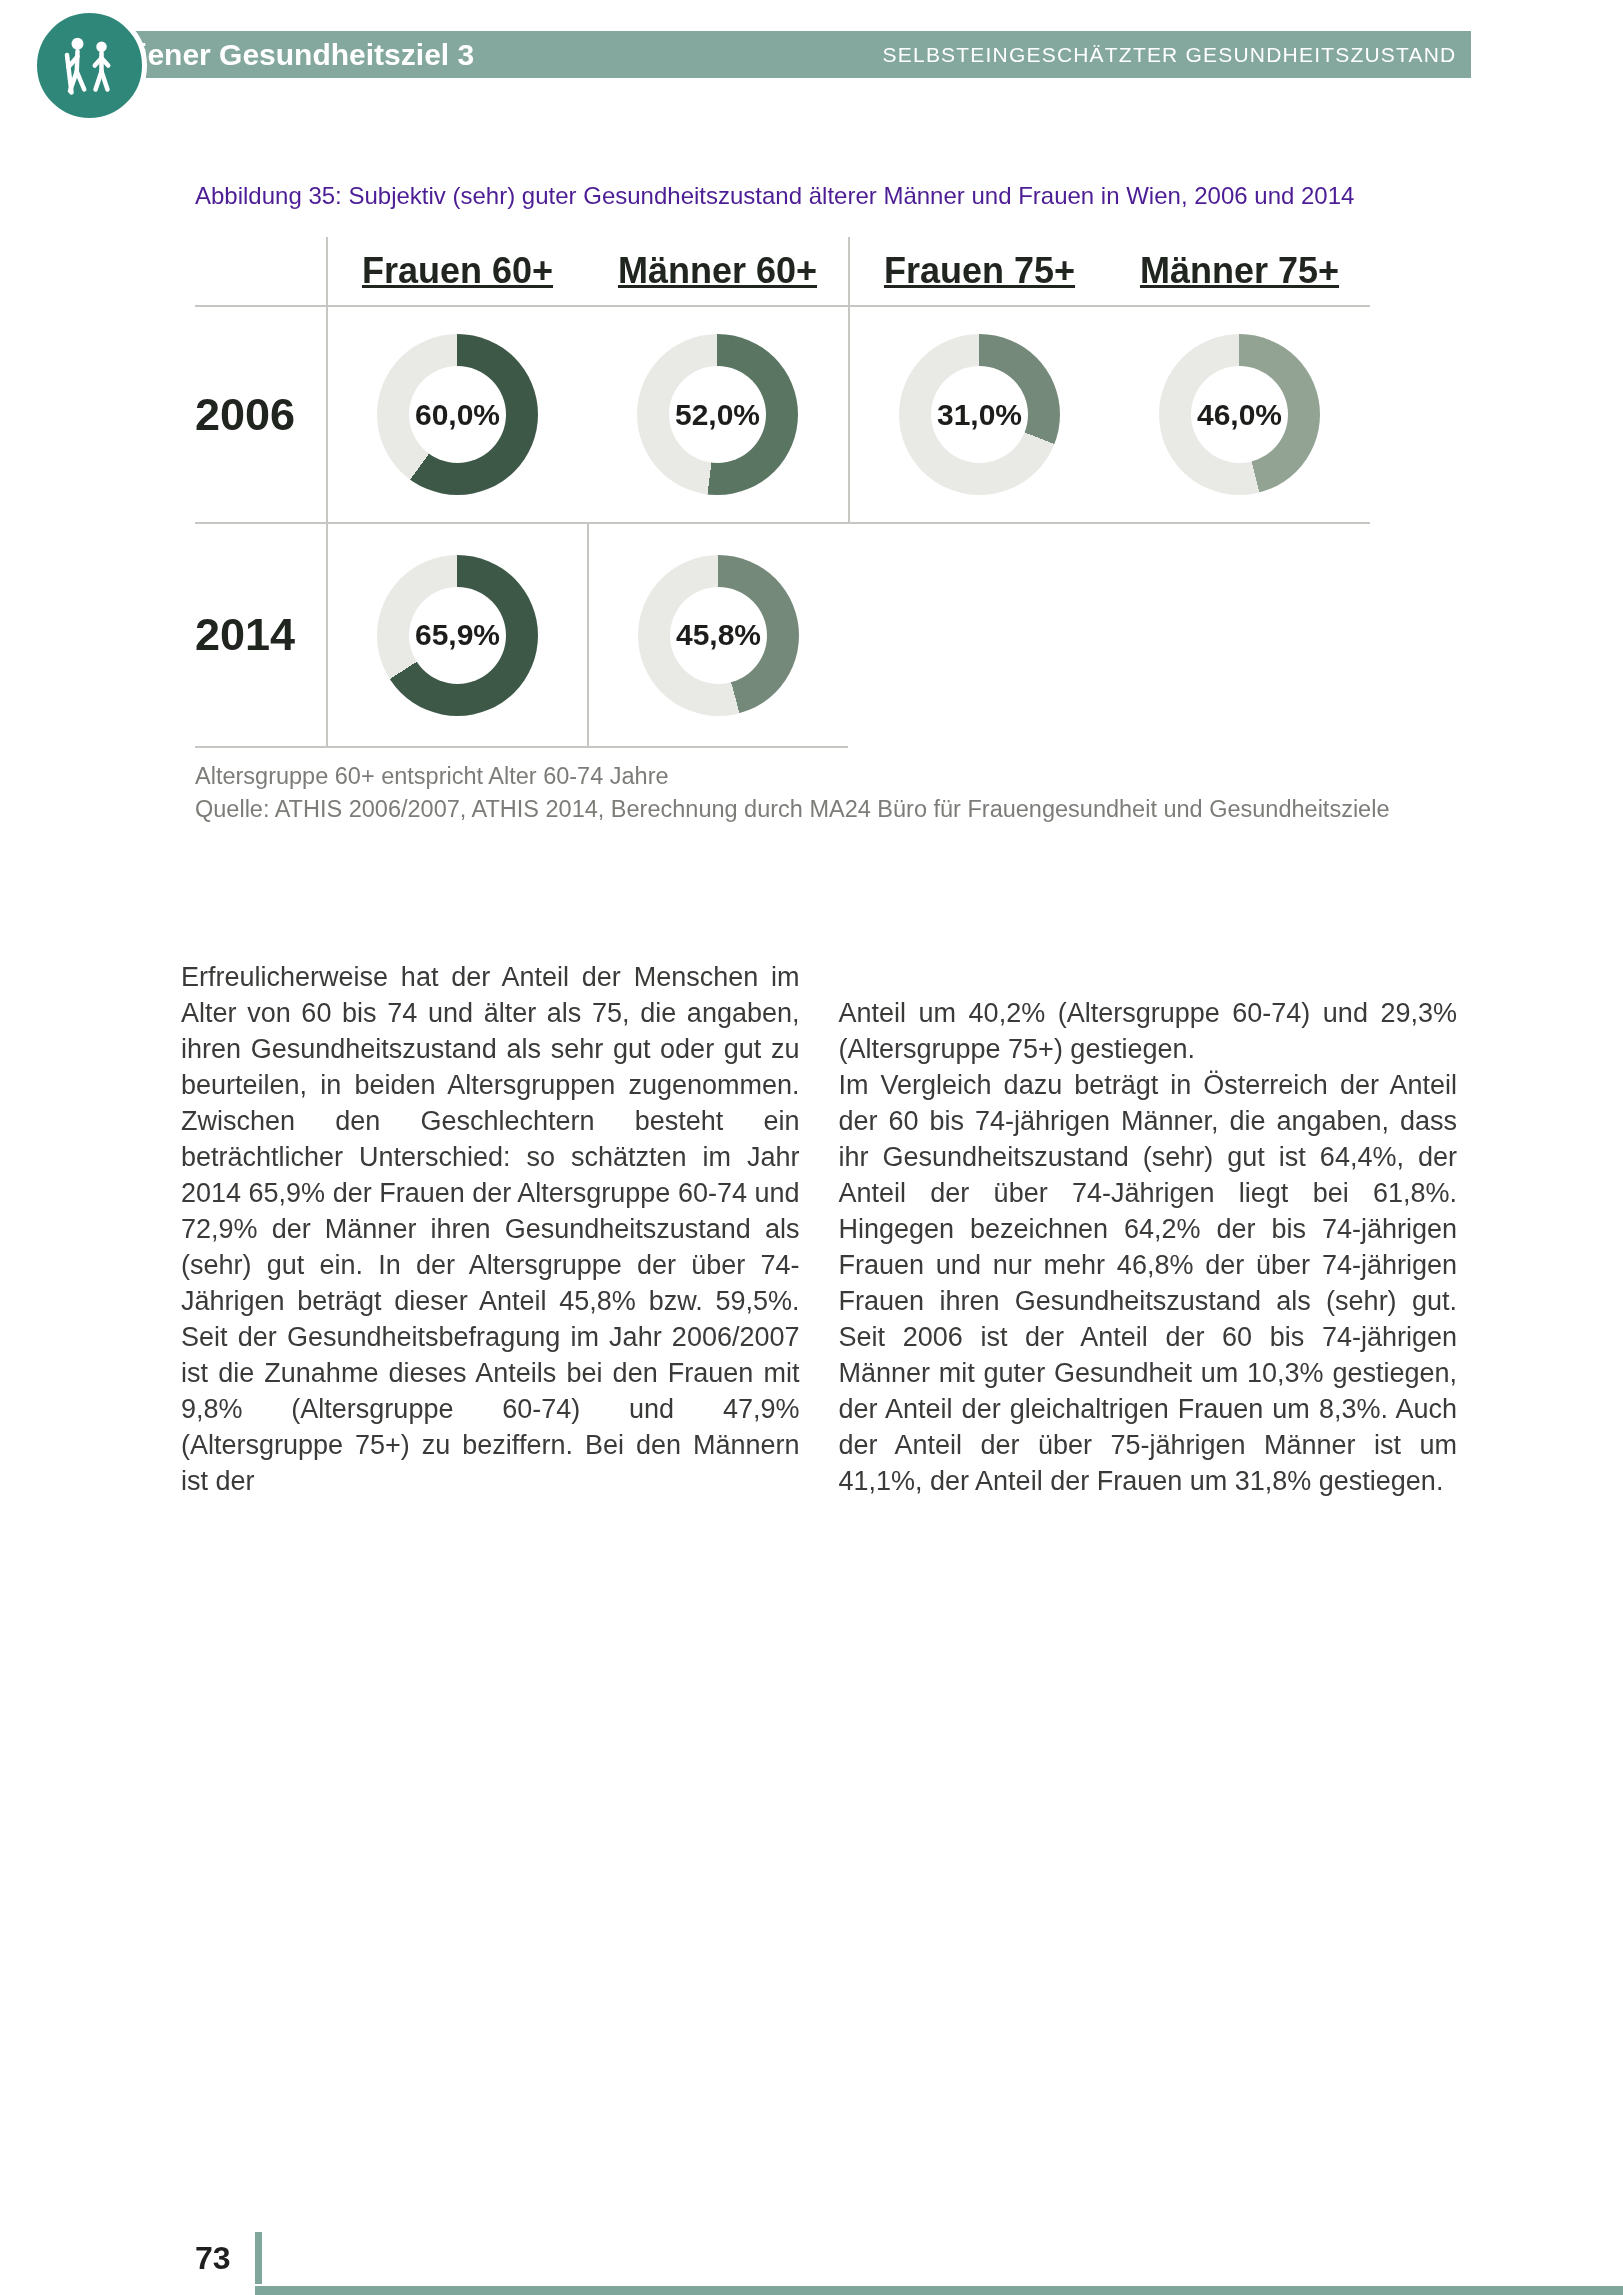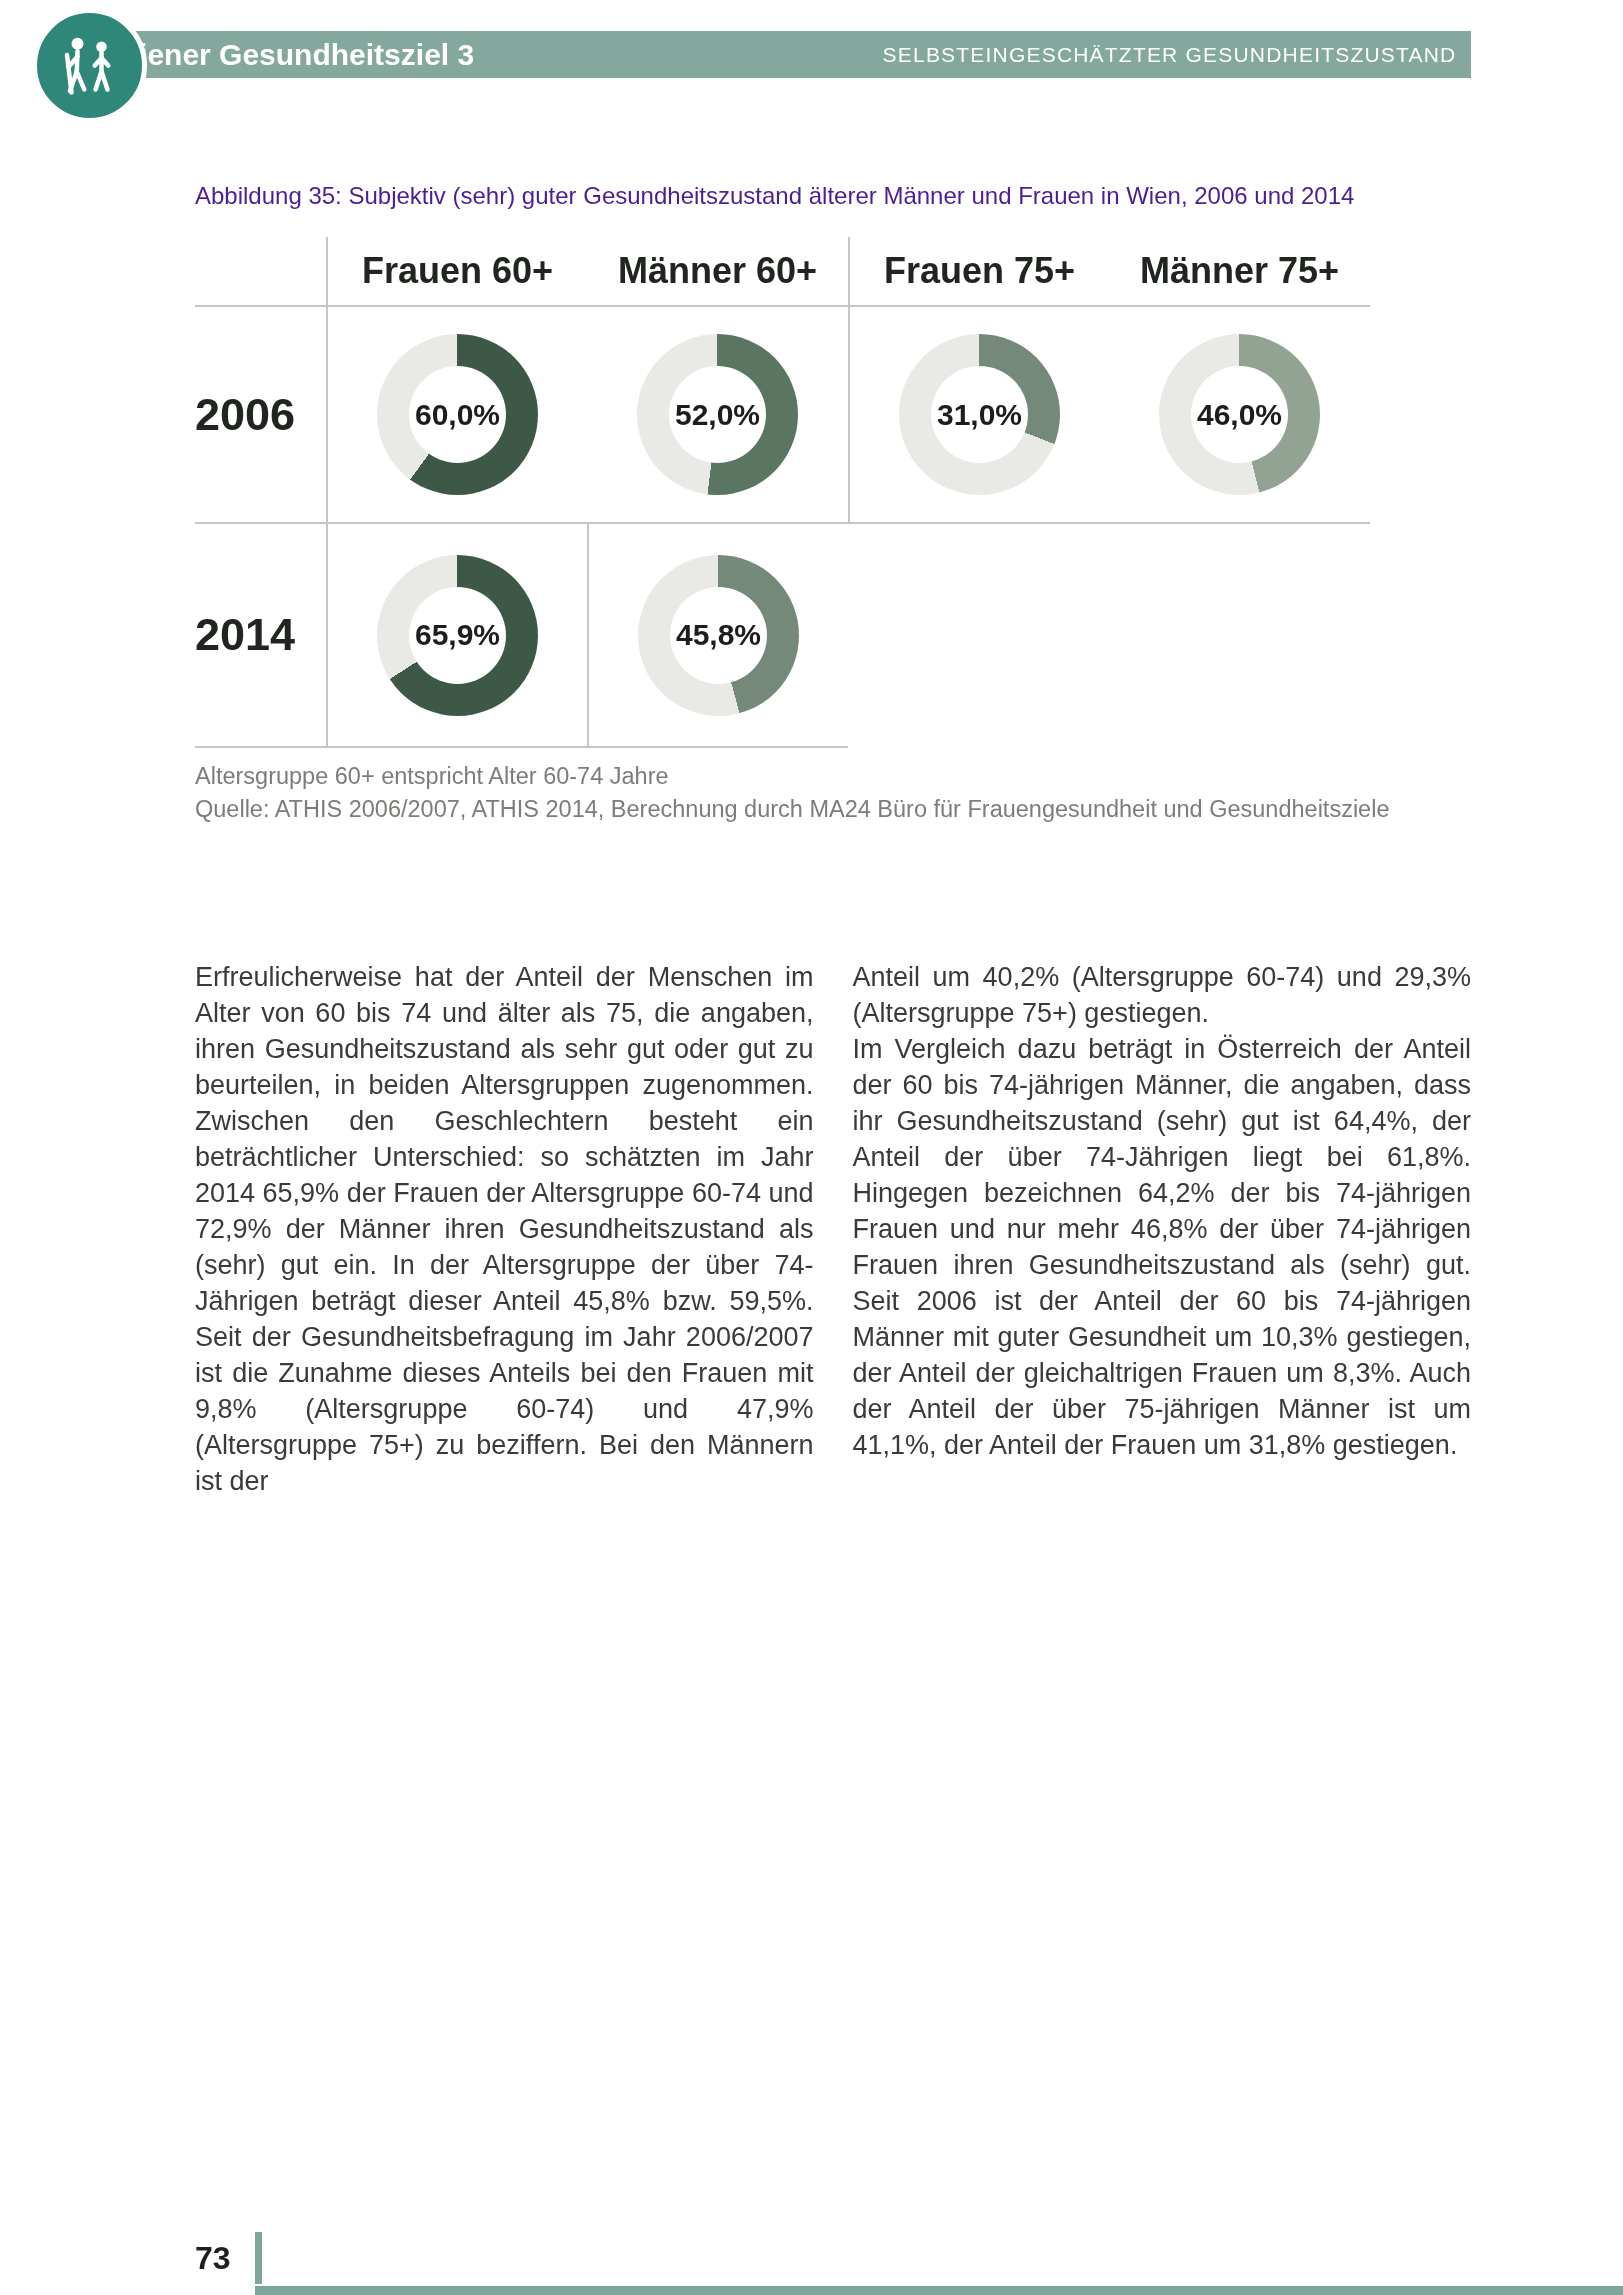--- a/index.html
+++ b/index.html
@@ -54,21 +54,21 @@
   .chart-table{
     position:absolute;left:195px;top:237px;
     display:grid;
     grid-template-columns:131px 261px 261px 261px 261px;
     grid-template-rows:70px 217px 224px;
   }
   .cell{border-bottom:2.4px solid var(--c-rule);}
   .sep{border-left:2.4px solid var(--c-rule);}
   .th{
     display:flex;align-items:center;justify-content:center;
-    font-size:36px;font-weight:bold;color:var(--c-heading);
+    font-size:36px;font-weight:bold;color:var(--c-heading);text-decoration:underline;
   }
   .year{
     display:flex;align-items:center;
     font-size:45px;font-weight:bold;color:var(--c-heading);
   }
   .donut-cell{display:flex;align-items:center;justify-content:center;}
   .donut{
     position:relative;width:161px;height:161px;border-radius:50%;
     background:conic-gradient(var(--fill) calc(var(--val) * 1%), var(--c-donut_track) 0);
   }
@@ -82,22 +82,22 @@
   }
 
   
   .notes{
     position:absolute;left:195px;top:760px;width:1299px;
     font-size:23.5px;line-height:33px;color:var(--c-muted);
   }
 
   
   .body-columns{
-    position:absolute;left:195px;top:959px;width:1276px;
-    display:flex;gap:39px;
+    position:absolute;left:181px;top:959px;width:1276px;
+    display:flex;gap:39px;align-items:flex-end;
   }
   .body-col{
     width:619px;
     font-size:27px;line-height:36px;color:var(--c-text);
     text-align:justify;
     hyphens:auto;
   }
   .body-col p{margin:0;}
 
   

